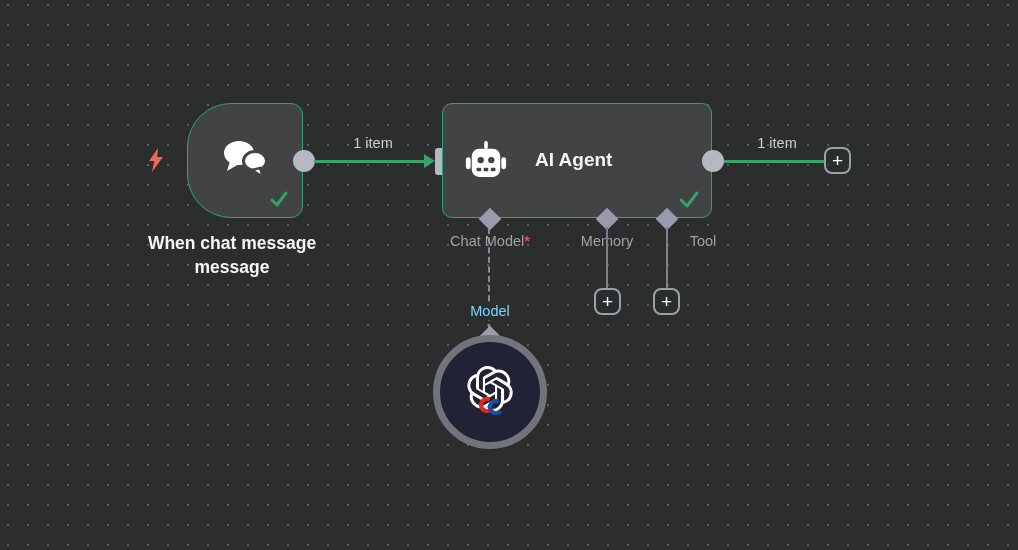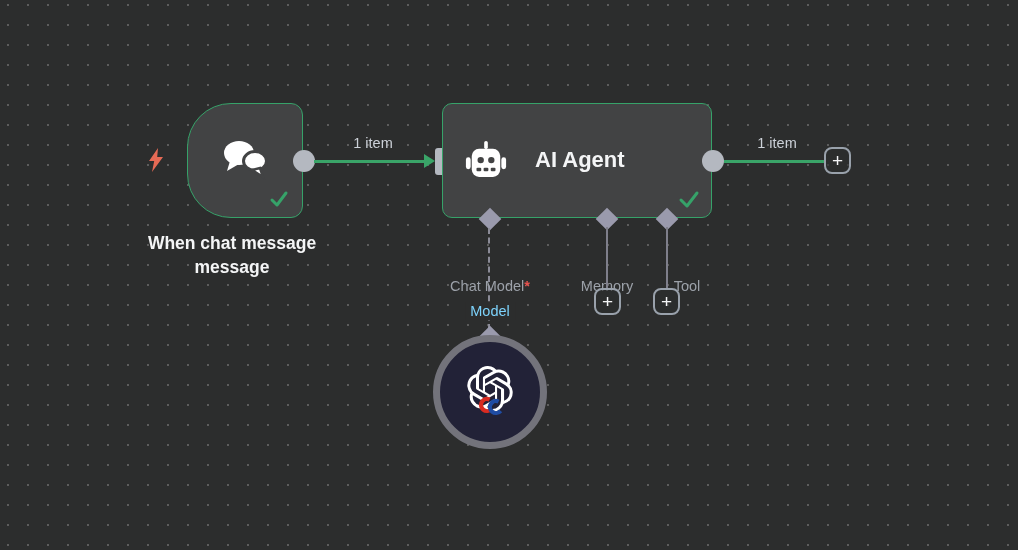--- a/index.html
+++ b/index.html
@@ -15,35 +15,35 @@
   .trigger-node{left:187px;top:103px;width:116px;height:115px;border-radius:44px 12px 12px 44px;}
   .agent-node{left:442px;top:103px;width:270px;height:115px;border-radius:10px;}
   .node-check{position:absolute;}
   .conn-circle{position:absolute;width:22px;height:22px;border-radius:50%;background:#b4b8c0;}
   .green-line{position:absolute;height:2.5px;background:#3aa468;}
   .arrow-right{position:absolute;width:0;height:0;border-top:7px solid transparent;border-bottom:7px solid transparent;border-left:11px solid #3aa468;}
   .input-bar{position:absolute;width:10px;height:27px;border-radius:3px;background:#b4b8c0;}
   .item-label{position:absolute;width:90px;text-align:center;color:#ccd1d8;font-size:14.5px;}
   .node-title{position:absolute;text-align:center;color:#f4f5f6;font-weight:bold;font-size:17.5px;line-height:24px;}
   .diamond{position:absolute;width:16px;height:16px;background:#9a9aad;transform:rotate(45deg);}
-  .sub-label{position:absolute;text-align:center;color:#9ca1a9;font-size:14.5px;margin-top:45px;}
+  .sub-label{position:absolute;text-align:center;color:#9ca1a9;font-size:14.5px;}
   .req-star{color:#e5514d;font-weight:bold;}
   .gray-vline{position:absolute;width:2px;background:#7f7f8b;}
   .dashed-vline{position:absolute;width:0;border-left:2px dashed #8b8b97;}
   .plus-btn{
     position:absolute;width:27px;height:27px;border:2px solid #99a1ab;border-radius:8px;
     color:#f4f5f6;font-size:19px;line-height:23px;text-align:center;background:rgba(44,45,45,0.6);
     cursor:pointer;
   }
   .model-tag{position:absolute;background:#2c2d2d;color:#7dd3fc;font-size:14.5px;padding:1px 5px;transform:translateX(-50%);}
   .circle-node{
     position:absolute;left:433px;top:335px;width:114px;height:114px;border-radius:50%;
     background:#222237;border:7px solid #73737b;display:flex;align-items:center;justify-content:center;
   }
-  .agent-title{position:absolute;left:92px;top:0;height:112px;display:flex;align-items:center;color:#f4f5f6;font-weight:bold;font-size:22px;}
+  .agent-title{position:absolute;left:92px;top:0;height:112px;display:flex;align-items:center;color:#f4f5f6;font-weight:bold;font-size:19px;}
   .robot-wrap{position:absolute;left:21px;top:36px;width:44px;height:42px;}
   .chat-wrap{position:absolute;left:29px;top:30px;width:58px;height:52px;}
   .bolt-wrap{position:absolute;left:146px;top:147px;width:20px;height:26px;}
 </style>
 </head>
 <body>
 
 <div id="canvas">
 
   <div class="bolt-wrap">
@@ -116,21 +116,21 @@
   <div class="diamond" style="left:659px;top:211px;"></div>
 
   <div class="dashed-vline" style="left:488px;top:228px;height:102px;"></div>
 
   <div class="sub-label" style="left:425px;top:233px;width:130px;">
     <span>Chat Model</span><span class="req-star">*</span>
   </div>
   <div class="sub-label" style="left:567px;top:233px;width:80px;">
     <span>Memory</span>
   </div>
-  <div class="sub-label" style="left:652px;top:233px;width:70px;">
+  <div class="sub-label" style="left:668px;top:233px;width:70px;">
     <span>Tool</span>
   </div>
 
   <div class="gray-vline" style="left:606px;top:227px;height:61px;"></div>
   <div class="gray-vline" style="left:666px;top:227px;height:61px;"></div>
   <div class="plus-btn" style="left:594px;top:288px;">+</div>
   <div class="plus-btn" style="left:653px;top:288px;">+</div>
 
   <div class="model-tag" style="left:490px;top:302px;">Model</div>
   <div class="diamond" style="left:482px;top:329px;"></div>

